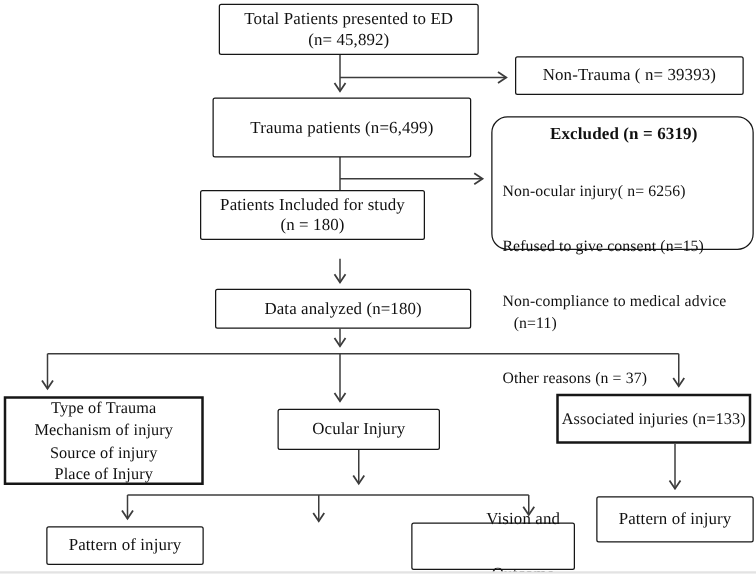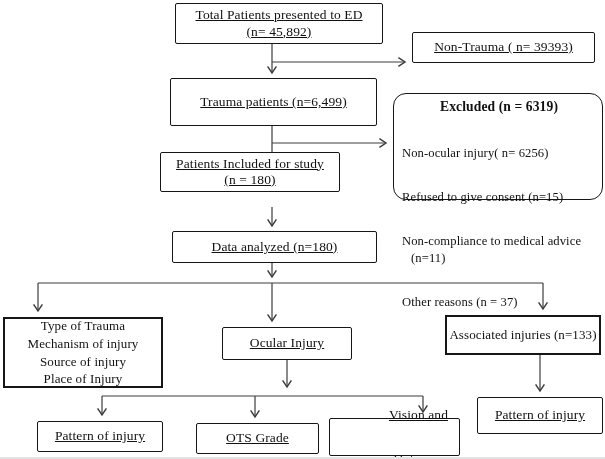--- a/index.html
+++ b/index.html
@@ -21,21 +21,21 @@
     border: 1.6px solid #161616;
     display: flex;
     flex-direction: column;
     align-items: center;
     justify-content: center;
     text-align: center;
     line-height: 1.22;
     font-size: 13.5px;
     letter-spacing: 0.1px;
   }
-  .round { border-radius: 2px; text-decoration: underline; }
+  .round { border-radius: 2px; }
   .round-lg { border-radius: 13px; }
   .sharp { border-radius: 0; border-width: 2.2px; }
   .b-med { border-width: 1.9px; gap: 28px; }
   .excluded {
     align-items: flex-start;
     justify-content: flex-start;
     text-align: left;
     padding: 4px 6px 2px 8px;
     font-size: 12.6px;
     line-height: 1.3;
@@ -74,21 +74,21 @@
       <path d="M423 396 V412" marker-end="url(#arr)"></path>
       <path d="M540 355 V391" marker-end="url(#arr)"></path>
     </g>
   </svg>
 
   <div class="node round" style="left:175px; top:3px; width:208px; height:41px;">
     <span>Total Patients presented to ED</span>
     <span>(n= 45,892)</span>
   </div>
 
-  <div class="node round" style="left:412px; top:32px; width:183px; height:31px;">
+  <div class="node round" style="left:412px; top:45px; width:183px; height:31px;">
     <span>Non-Trauma ( n= 39393)</span>
   </div>
 
   <div class="node round" style="left:170px; top:78px; width:207px; height:48px;">
     <span>Trauma patients (n=6,499)</span>
   </div>
 
   <div class="node round-lg excluded b-med" style="left:393px; top:93px; width:210px; height:107px;">
     <span class="title">Excluded (n = 6319)</span>
     <span class="item">Non-ocular injury( n= 6256)</span>
@@ -118,23 +118,20 @@
   </div>
 
   <div class="node sharp small" style="left:445px; top:315px; width:156px; height:40px;">
     <span>Associated injuries (n=133)</span>
   </div>
 
   <div class="node round b-med" style="left:37px; top:421px; width:126px; height:31px;">
     <span>Pattern of injury</span>
   </div>
 
-  <div class="node round b-med" style="left:196px; top:423px; width:123px; height:31px;">
-    <span>OTS Grade</span>
-  </div>
 
   <div class="node round b-med" style="left:329px; top:418px; width:131px; height:38px;padding-left:48px;">
     <span>Vision and</span>
     <span>Outcome</span>
   </div>
 
   <div class="node round" style="left:477px; top:397px; width:126px; height:37px;">
     <span>Pattern of injury</span>
   </div>
 

